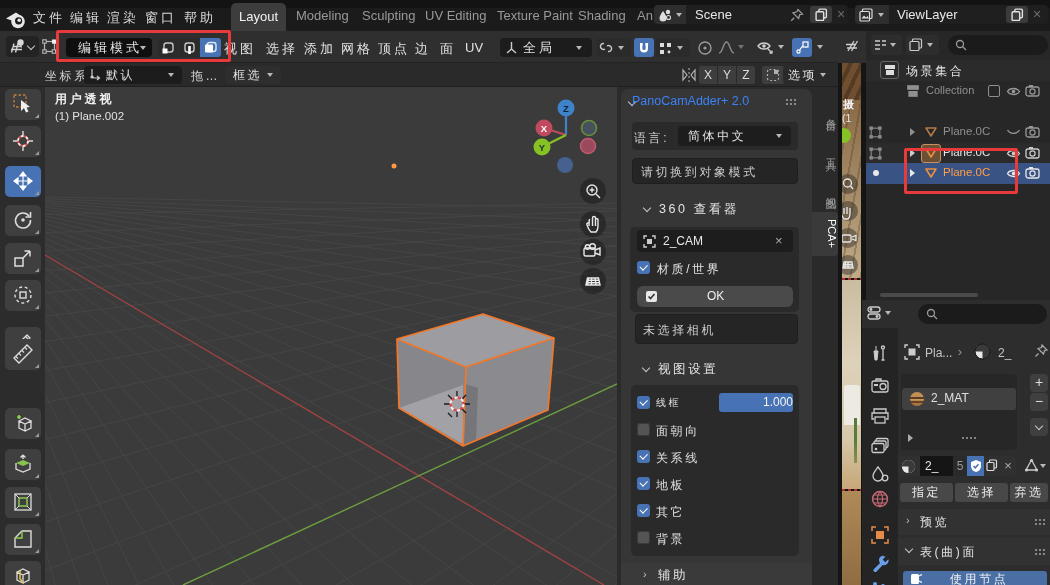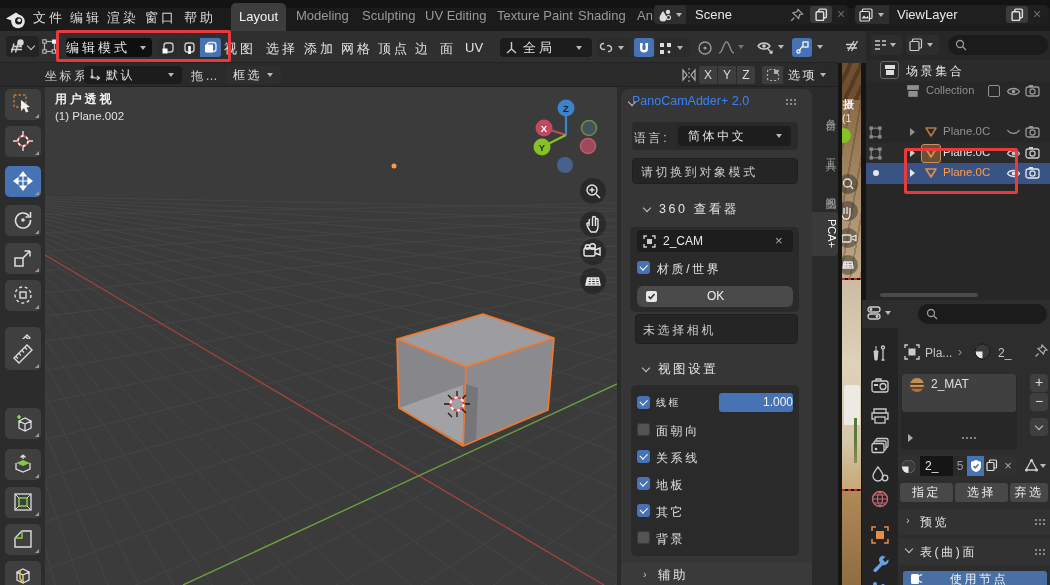--- a/index.html
+++ b/index.html
@@ -88,21 +88,21 @@
         <circle cx="11.5" cy="3.5" r="3.2" fill="#d8d8d8"></circle>
       </svg>
   <span class="chd abs" style="left:28px;top:12px"></span>
   <svg class="abs" style="left:42px;top:8px" width="15" height="15" viewBox="0 0 15 15">
         <rect x="2.5" y="2.5" width="10" height="10" fill="none" stroke="#b8b8b8" stroke-width="1.2"></rect>
         <rect x="0.8" y="0.8" width="3.4" height="3.4" fill="#2e2e2e" stroke="#b8b8b8" stroke-width="1.1"></rect>
         <rect x="0.8" y="10.8" width="3.4" height="3.4" fill="#2e2e2e" stroke="#b8b8b8" stroke-width="1.1"></rect>
         <rect x="10.2" y="10.8" width="3.4" height="3.4" fill="#2e2e2e" stroke="#b8b8b8" stroke-width="1.1"></rect>
         <rect x="10" y="0.5" width="4.2" height="4.2" fill="#f0f0f0"></rect>
       </svg>
-  <div class="f" style="left:66px;top:7px;width:86px;background:#0f0f0f;color:#e4e4e4"><span class="zh" style="">编辑模式</span><span class="caret abs" style="left:74px;top:8px"></span></div>
+  <div class="f" style="left:66px;top:7px;width:86px;background:#0f0f0f;color:#e4e4e4"><span class="zh" style="margin-left:12px">编辑模式</span><span class="caret abs" style="left:74px;top:8px"></span></div>
   <span class="abs" style="left:158px;top:7px;width:20px;height:19px;background:#2b2b2b;border-radius:3px 0 0 3px">
         <svg style="margin:3px 0 0 3.5px" width="13" height="13" viewBox="0 0 13 13">
           <rect x="2" y="2" width="9" height="9" rx="2.5" fill="none" stroke="#c8c8c8" stroke-width="1.4"></rect>
           <rect x="0.5" y="7.5" width="5" height="5" fill="#fff"></rect>
         </svg>
       </span>
   <span class="abs" style="left:179px;top:7px;width:20px;height:19px;background:#2b2b2b">
         <svg style="margin:3px 0 0 3.5px" width="13" height="13" viewBox="0 0 13 13">
           <rect x="2" y="2" width="9" height="9" rx="2.5" fill="none" stroke="#c8c8c8" stroke-width="1.4"></rect>
           <rect x="5.2" y="5" width="2.6" height="8" fill="#fff"></rect>
@@ -716,21 +716,21 @@
         <path d="M8.5 1 A7.5 7.5 0 0 1 8.5 16 V8.5 H1 A 7.5 7.5 0 0 1 8.5 1" fill="#3a3a3a"></path>
         <circle cx="8.5" cy="8.5" r="7.5" fill="none" stroke="#111" stroke-width="1"></circle>
       </svg>
   <span class="abs" style="left:136px;top:46px;color:#c5c5c5">2_</span>
   <svg class="abs" style="left:172px;top:44px" width="14" height="14" viewBox="0 0 14 14">
         <path d="M8 1 l5 5 -2.5 .5 -1 3.5 -5.5 -5.5 3.5 -1 z" fill="none" stroke="#aaa" stroke-width="1.2"></path>
         <path d="M4.5 9.5 L1.5 12.5" stroke="#aaa" stroke-width="1.2"></path>
       </svg>
 
   <div class="abs" style="left:39px;top:74px;width:116px;height:76px;background:#272727;border-radius:4px">
-    <div class="abs" style="left:1px;top:0;width:114px;height:38px;background:#404040;border-radius:3px">
+    <div class="abs" style="left:1px;top:14px;width:114px;height:22px;background:#404040;border-radius:3px">
       <span class="abs" style="left:8px;top:4px;width:14px;height:14px;border-radius:50%;background:linear-gradient(180deg,#c08f55 0 34%,#5d3a22 38% 48%,#c89a58 50% 60%,#6b4226 64% 76%,#a9763f 80%)"></span>
       <span class="abs" style="left:29px;top:3px;color:#e0e0e0">2_MAT</span>
     </div>
     <span class="trir abs" style="left:7px;top:60px;border-left-color:#aaa"></span>
     <span class="grip" style="left:60px;top:62px;width:16px;height:5px"></span>
   </div>
   <span class="abs" style="left:168px;top:74px;width:18px;height:18px;background:#3f3f3f;border-radius:4px;color:#ddd;text-align:center;line-height:17px;font-size:14px">+</span>
   <span class="abs" style="left:168px;top:93px;width:18px;height:18px;background:#3f3f3f;border-radius:4px;color:#ddd;text-align:center;line-height:16px;font-size:14px">−</span>
   <span class="abs" style="left:168px;top:118px;width:18px;height:18px;background:#3f3f3f;border-radius:4px">
         <span class="chd abs" style="left:5.5px;top:5px"></span>

